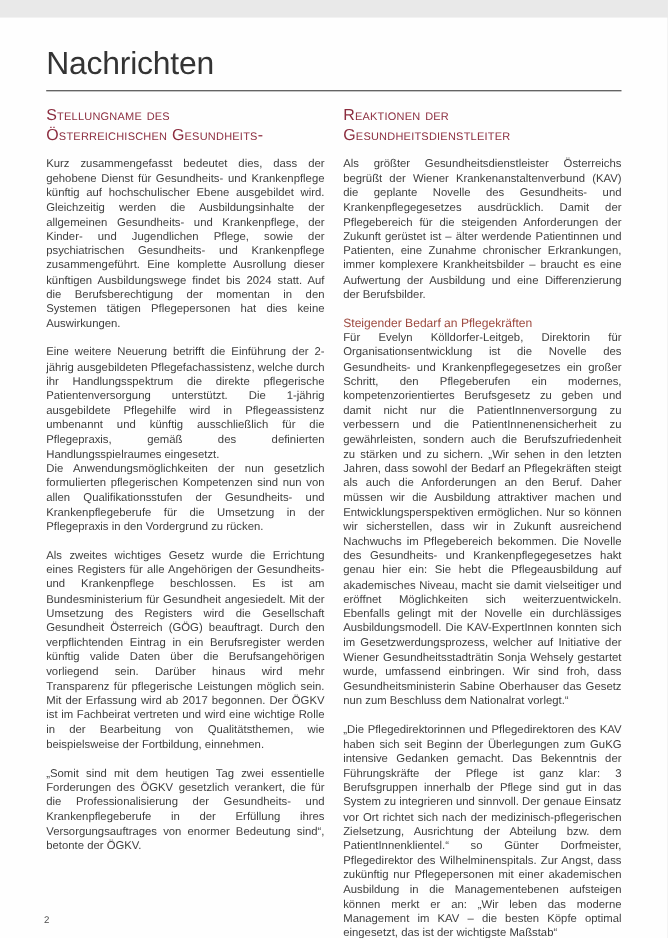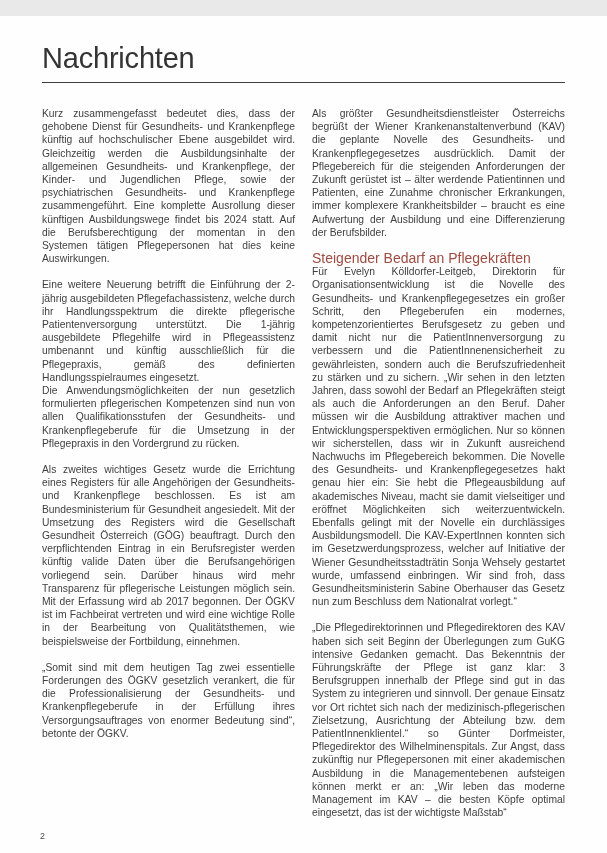--- a/index.html
+++ b/index.html
@@ -57,21 +57,21 @@
   .para {
     margin: 0 0 13px 0;
     font-size: 10.3px;
     line-height: 13.2px;
     text-align: justify;
     color: var(--body-text, #3e3e3e);
   }
   .para.no-gap { margin-bottom: 0; }
   h3.subheading {
     margin: 0;
-    font-size: 14px;
+    font-size: 11px;
     line-height: 13.2px;
     font-weight: 500;
     color: var(--subheading-red, #9e4b41);
   }
   h3.subheading .h-line { display: block; }
   .page-footer {
     position: absolute;
     left: 0;
     right: 0;
     bottom: 26px;
@@ -101,30 +101,34 @@
 
     <header>
       <h1 class="page-title">Nachrichten</h1>
       <hr class="title-rule">
     </header>
 
     <main class="columns">
 
       <section class="col">
         <h2 class="sc-heading">
+          <span class="h-line">Stellungname des</span>
+          <span class="h-line">Österreichischen Gesundheits-</span>
         </h2>
         <p class="para">Kurz zusammengefasst bedeutet dies, dass der gehobene Dienst für Gesundheits- und Krankenpflege künftig auf hochschulischer Ebene ausgebildet wird. Gleichzeitig werden die Ausbildungsinhalte der allgemeinen Gesundheits- und Krankenpflege, der Kinder- und Jugendlichen Pflege, sowie der psychiatrischen Gesundheits- und Krankenpflege zusammengeführt. Eine komplette Ausrollung dieser künftigen Ausbildungswege findet bis 2024 statt. Auf die Berufsberechtigung der momentan in den Systemen tätigen Pflegepersonen hat dies keine Auswirkungen.</p>
         <p class="para no-gap">Eine weitere Neuerung betrifft die Einführung der 2-jährig ausgebildeten Pflegefachassistenz, welche durch ihr Handlungsspektrum die direkte pflegerische Patientenversorgung unterstützt. Die 1-jährig ausgebildete Pflegehilfe wird in Pflegeassistenz umbenannt und künftig ausschließlich für die Pflegepraxis, gemäß des definierten Handlungsspielraumes eingesetzt.</p>
         <p class="para">Die Anwendungsmöglichkeiten der nun gesetzlich formulierten pflegerischen Kompetenzen sind nun von allen Qualifikationsstufen der Gesundheits- und Krankenpflegeberufe für die Umsetzung in der Pflegepraxis in den Vordergrund zu rücken.</p>
         <p class="para">Als zweites wichtiges Gesetz wurde die Errichtung eines Registers für alle Angehörigen der Gesundheits- und Krankenpflege beschlossen. Es ist am Bundesministerium für Gesundheit angesiedelt. Mit der Umsetzung des Registers wird die Gesellschaft Gesundheit Österreich (GÖG) beauftragt. Durch den verpflichtenden Eintrag in ein Berufsregister werden künftig valide Daten über die Berufsangehörigen vorliegend sein. Darüber hinaus wird mehr Transparenz für pflegerische Leistungen möglich sein. Mit der Erfassung wird ab 2017 begonnen. Der ÖGKV ist im Fachbeirat vertreten und wird eine wichtige Rolle in der Bearbeitung von Qualitätsthemen, wie beispielsweise der Fortbildung, einnehmen.</p>
         <p class="para">„Somit sind mit dem heutigen Tag zwei essentielle Forderungen des ÖGKV gesetzlich verankert, die für die Professionalisierung der Gesundheits- und Krankenpflegeberufe in der Erfüllung ihres Versorgungsauftrages von enormer Bedeutung sind“, betonte der ÖGKV.</p>
       </section>
 
       <section class="col">
         <h2 class="sc-heading">
+          <span class="h-line">Reaktionen der</span>
+          <span class="h-line">Gesundheitsdienstleiter</span>
         </h2>
         <p class="para">Als größter Gesundheitsdienstleister Österreichs begrüßt der Wiener Krankenanstaltenverbund (KAV) die geplante Novelle des Gesundheits- und Krankenpflegegesetzes ausdrücklich. Damit der Pflegebereich für die steigenden Anforderungen der Zukunft gerüstet ist – älter werdende Patientinnen und Patienten, eine Zunahme chronischer Erkrankungen, immer komplexere Krankheitsbilder – braucht es eine Aufwertung der Ausbildung und eine Differenzierung der Berufsbilder.</p>
         <h3 class="subheading">
           <span class="h-line">Steigender Bedarf an Pflegekräften</span>
         </h3>
         <p class="para">Für Evelyn Kölldorfer-Leitgeb, Direktorin für Organisationsentwicklung ist die Novelle des Gesundheits- und Krankenpflegegesetzes ein großer Schritt, den Pflegeberufen ein modernes, kompetenzorientiertes Berufsgesetz zu geben und damit nicht nur die PatientInnenversorgung zu verbessern und die PatientInnenensicherheit zu gewährleisten, sondern auch die Berufszufriedenheit zu stärken und zu sichern. „Wir sehen in den letzten Jahren, dass sowohl der Bedarf an Pflegekräften steigt als auch die Anforderungen an den Beruf. Daher müssen wir die Ausbildung attraktiver machen und Entwicklungsperspektiven ermöglichen. Nur so können wir sicherstellen, dass wir in Zukunft ausreichend Nachwuchs im Pflegebereich bekommen. Die Novelle des Gesundheits- und Krankenpflegegesetzes hakt genau hier ein: Sie hebt die Pflegeausbildung auf akademisches Niveau, macht sie damit vielseitiger und eröffnet Möglichkeiten sich weiterzuentwickeln. Ebenfalls gelingt mit der Novelle ein durchlässiges Ausbildungsmodell. Die KAV-ExpertInnen konnten sich im Gesetzwerdungsprozess, welcher auf Initiative der Wiener Gesundheitsstadträtin Sonja Wehsely gestartet wurde, umfassend einbringen. Wir sind froh, dass Gesundheitsministerin Sabine Oberhauser das Gesetz nun zum Beschluss dem Nationalrat vorlegt.“</p>
         <p class="para">„Die Pflegedirektorinnen und Pflegedirektoren des KAV haben sich seit Beginn der Überlegungen zum GuKG intensive Gedanken gemacht. Das Bekenntnis der Führungskräfte der Pflege ist ganz klar: 3 Berufsgruppen innerhalb der Pflege sind gut in das System zu integrieren und sinnvoll. Der genaue Einsatz vor Ort richtet sich nach der medizinisch-pflegerischen Zielsetzung, Ausrichtung der Abteilung bzw. dem PatientInnenklientel.“ so Günter Dorfmeister, Pflegedirektor des Wilhelminenspitals. Zur Angst, dass zukünftig nur Pflegepersonen mit einer akademischen Ausbildung in die Managementebenen aufsteigen können merkt er an: „Wir leben das moderne Management im KAV – die besten Köpfe optimal eingesetzt, das ist der wichtigste Maßstab“</p>
 
       </section>
 

